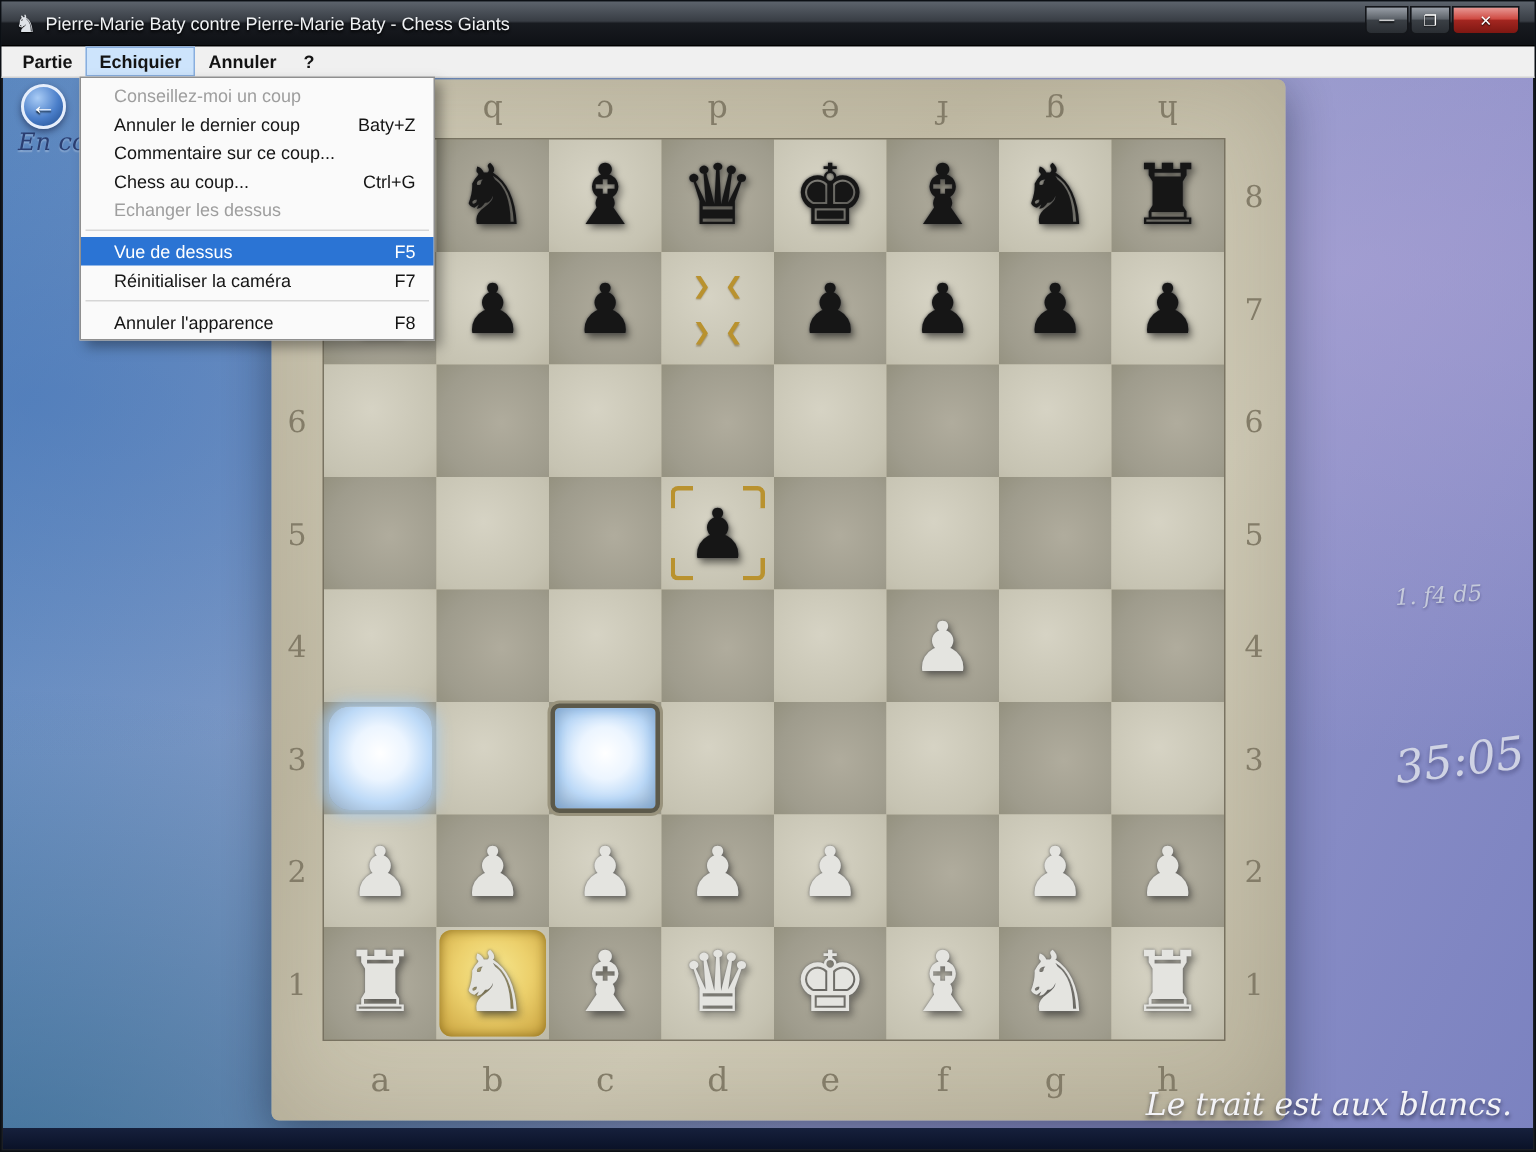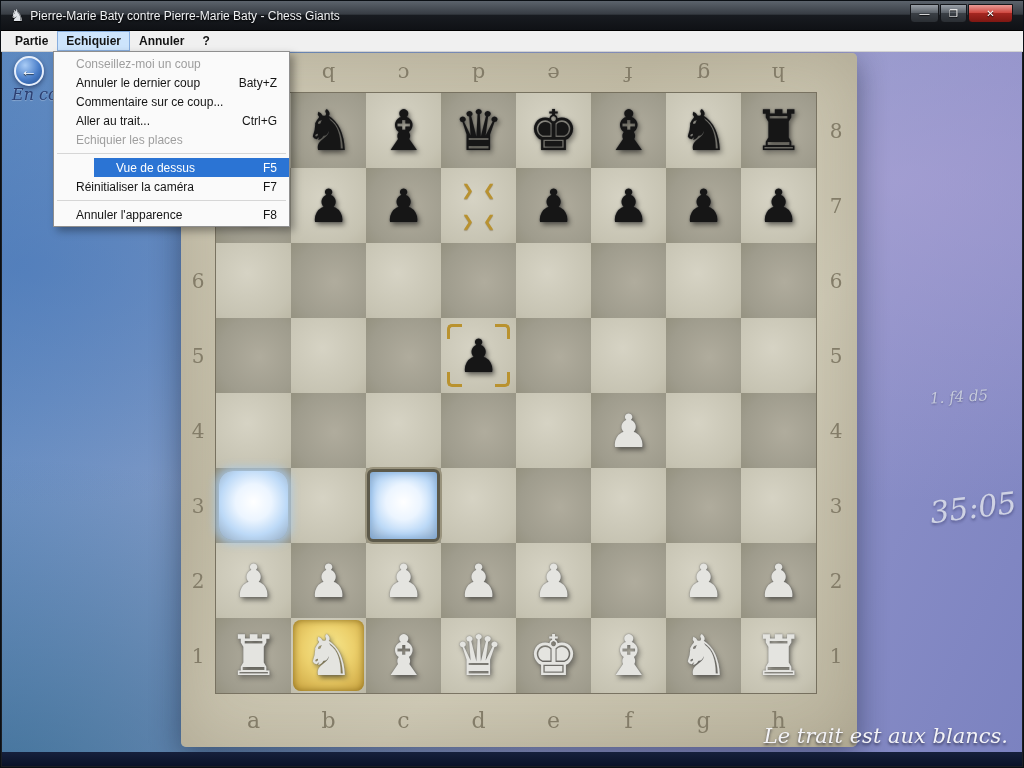--- a/index.html
+++ b/index.html
@@ -29,21 +29,21 @@
   .mitem.active { background:#cde4fc; border:1px solid #88aede; padding:2px 8px 0 8px; }
 
   
   .dropdown { position:absolute; left:52px; top:50px; width:237px; z-index:60;
     background:#fafafa; border:1px solid #8f8f8f; box-shadow:4px 4px 8px rgba(0,0,0,.35);
     padding:2px 0; }
   .mrow { display:flex; align-items:center; height:19px; padding:0 12px 0 22px; font-size:12px; color:#151515; }
   .mrow .ml { flex:1; white-space:nowrap; }
   .mrow .mk { margin-left:18px; }
   .mrow.dis { color:#9e9e9e; }
-  .mrow.hi { background:#2b74d4; color:#fff;margin-left:40px; }
+  .mrow.hi { background:#2b74d4; color:#fff; }
   .msep { height:1px; background:#d6d6d6; margin:4px 3px; }
 
   
   .client { position:absolute; top:51px; left:1px; right:1px; bottom:1px; overflow:hidden;
     background:
       radial-gradient(1100px 520px at 88% 18%, rgba(178,166,216,.55), transparent 62%),
       radial-gradient(900px 560px at 0% 104%, rgba(22,86,120,.55), transparent 60%),
       radial-gradient(700px 400px at 2% 30%, rgba(60,110,180,.45), transparent 60%),
       linear-gradient(115deg,#5d89c0 0%, #7e99c6 30%, #929cca 55%, #8b8fc7 75%, #7b82c0 100%); }
   .bottomstrip { position:absolute; left:0; right:0; bottom:0; height:14px;
@@ -345,25 +345,25 @@
       </div>
       <div class="mrow">
         <span class="ml">Annuler le dernier coup</span>
         <span class="mk">Baty+Z</span>
       </div>
       <div class="mrow">
         <span class="ml">Commentaire sur ce coup...</span>
         <span class="mk"></span>
       </div>
       <div class="mrow">
-        <span class="ml">Aller au trait...</span>
+        <span class="ml">Chess au coup...</span>
         <span class="mk">Ctrl+G</span>
       </div>
       <div class="mrow dis">
-        <span class="ml">Echiquier les places</span>
+        <span class="ml">Echanger les dessus</span>
         <span class="mk"></span>
       </div>
       <div class="msep"></div>
       <div class="mrow hi">
         <span class="ml">Vue de dessus</span>
         <span class="mk">F5</span>
       </div>
       <div class="mrow">
         <span class="ml">Réinitialiser la caméra</span>
         <span class="mk">F7</span>

